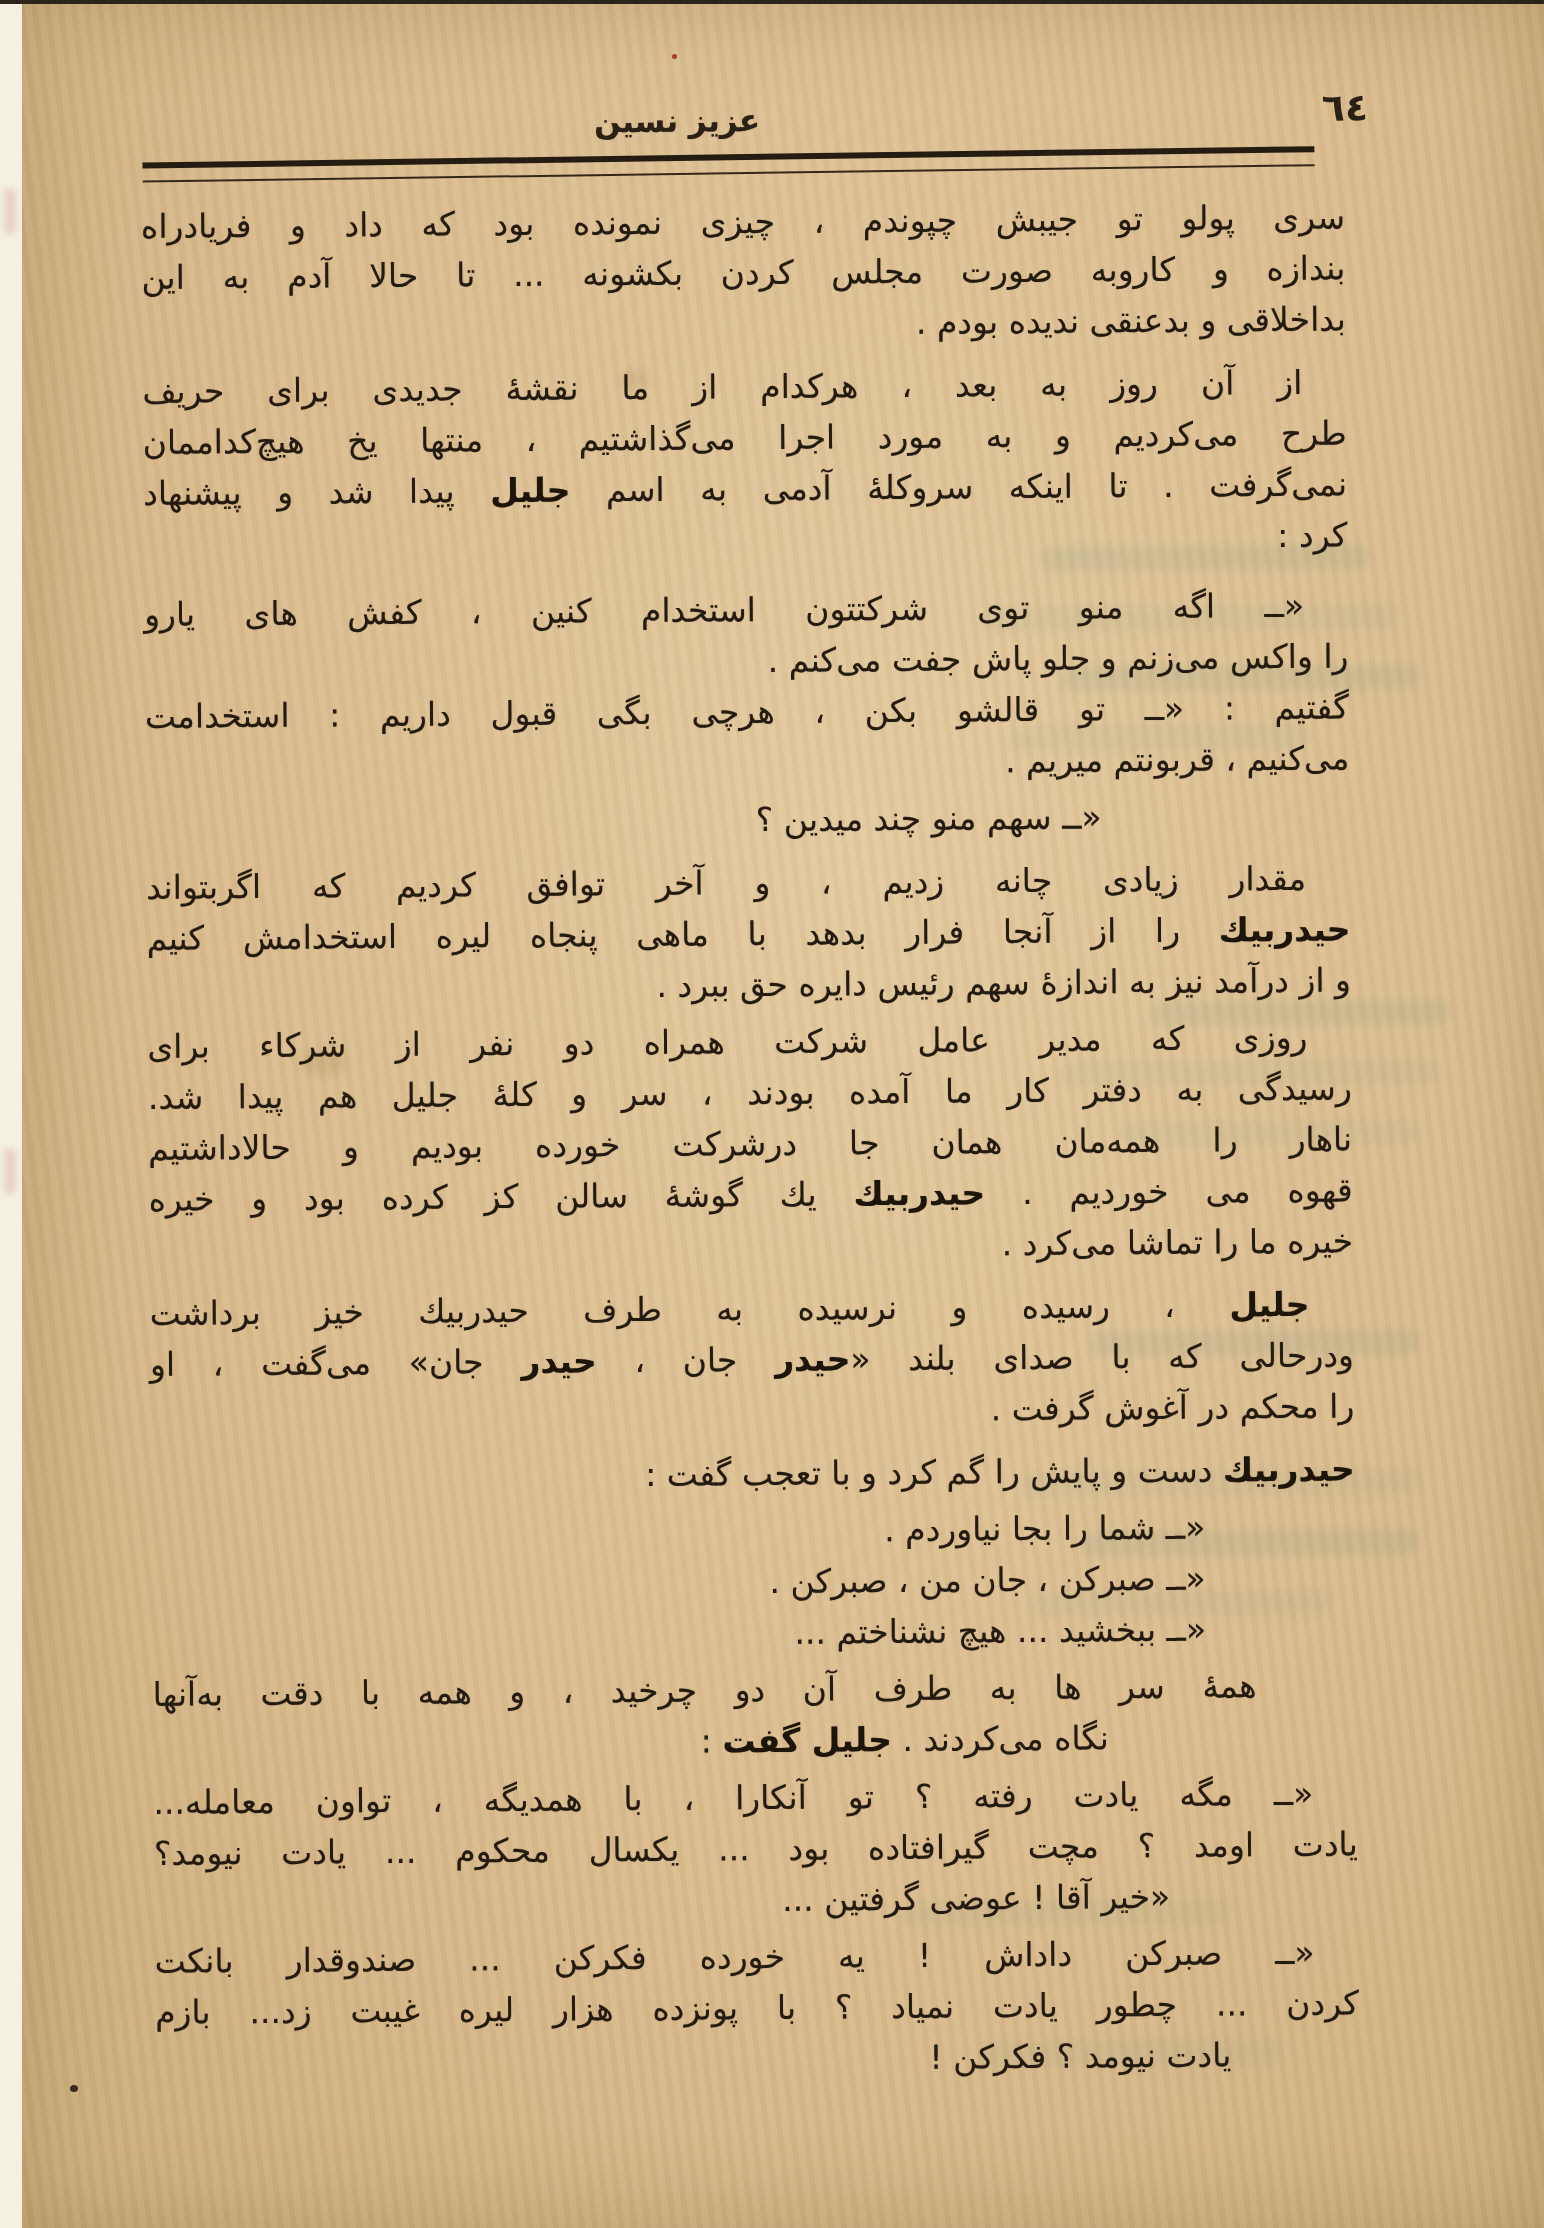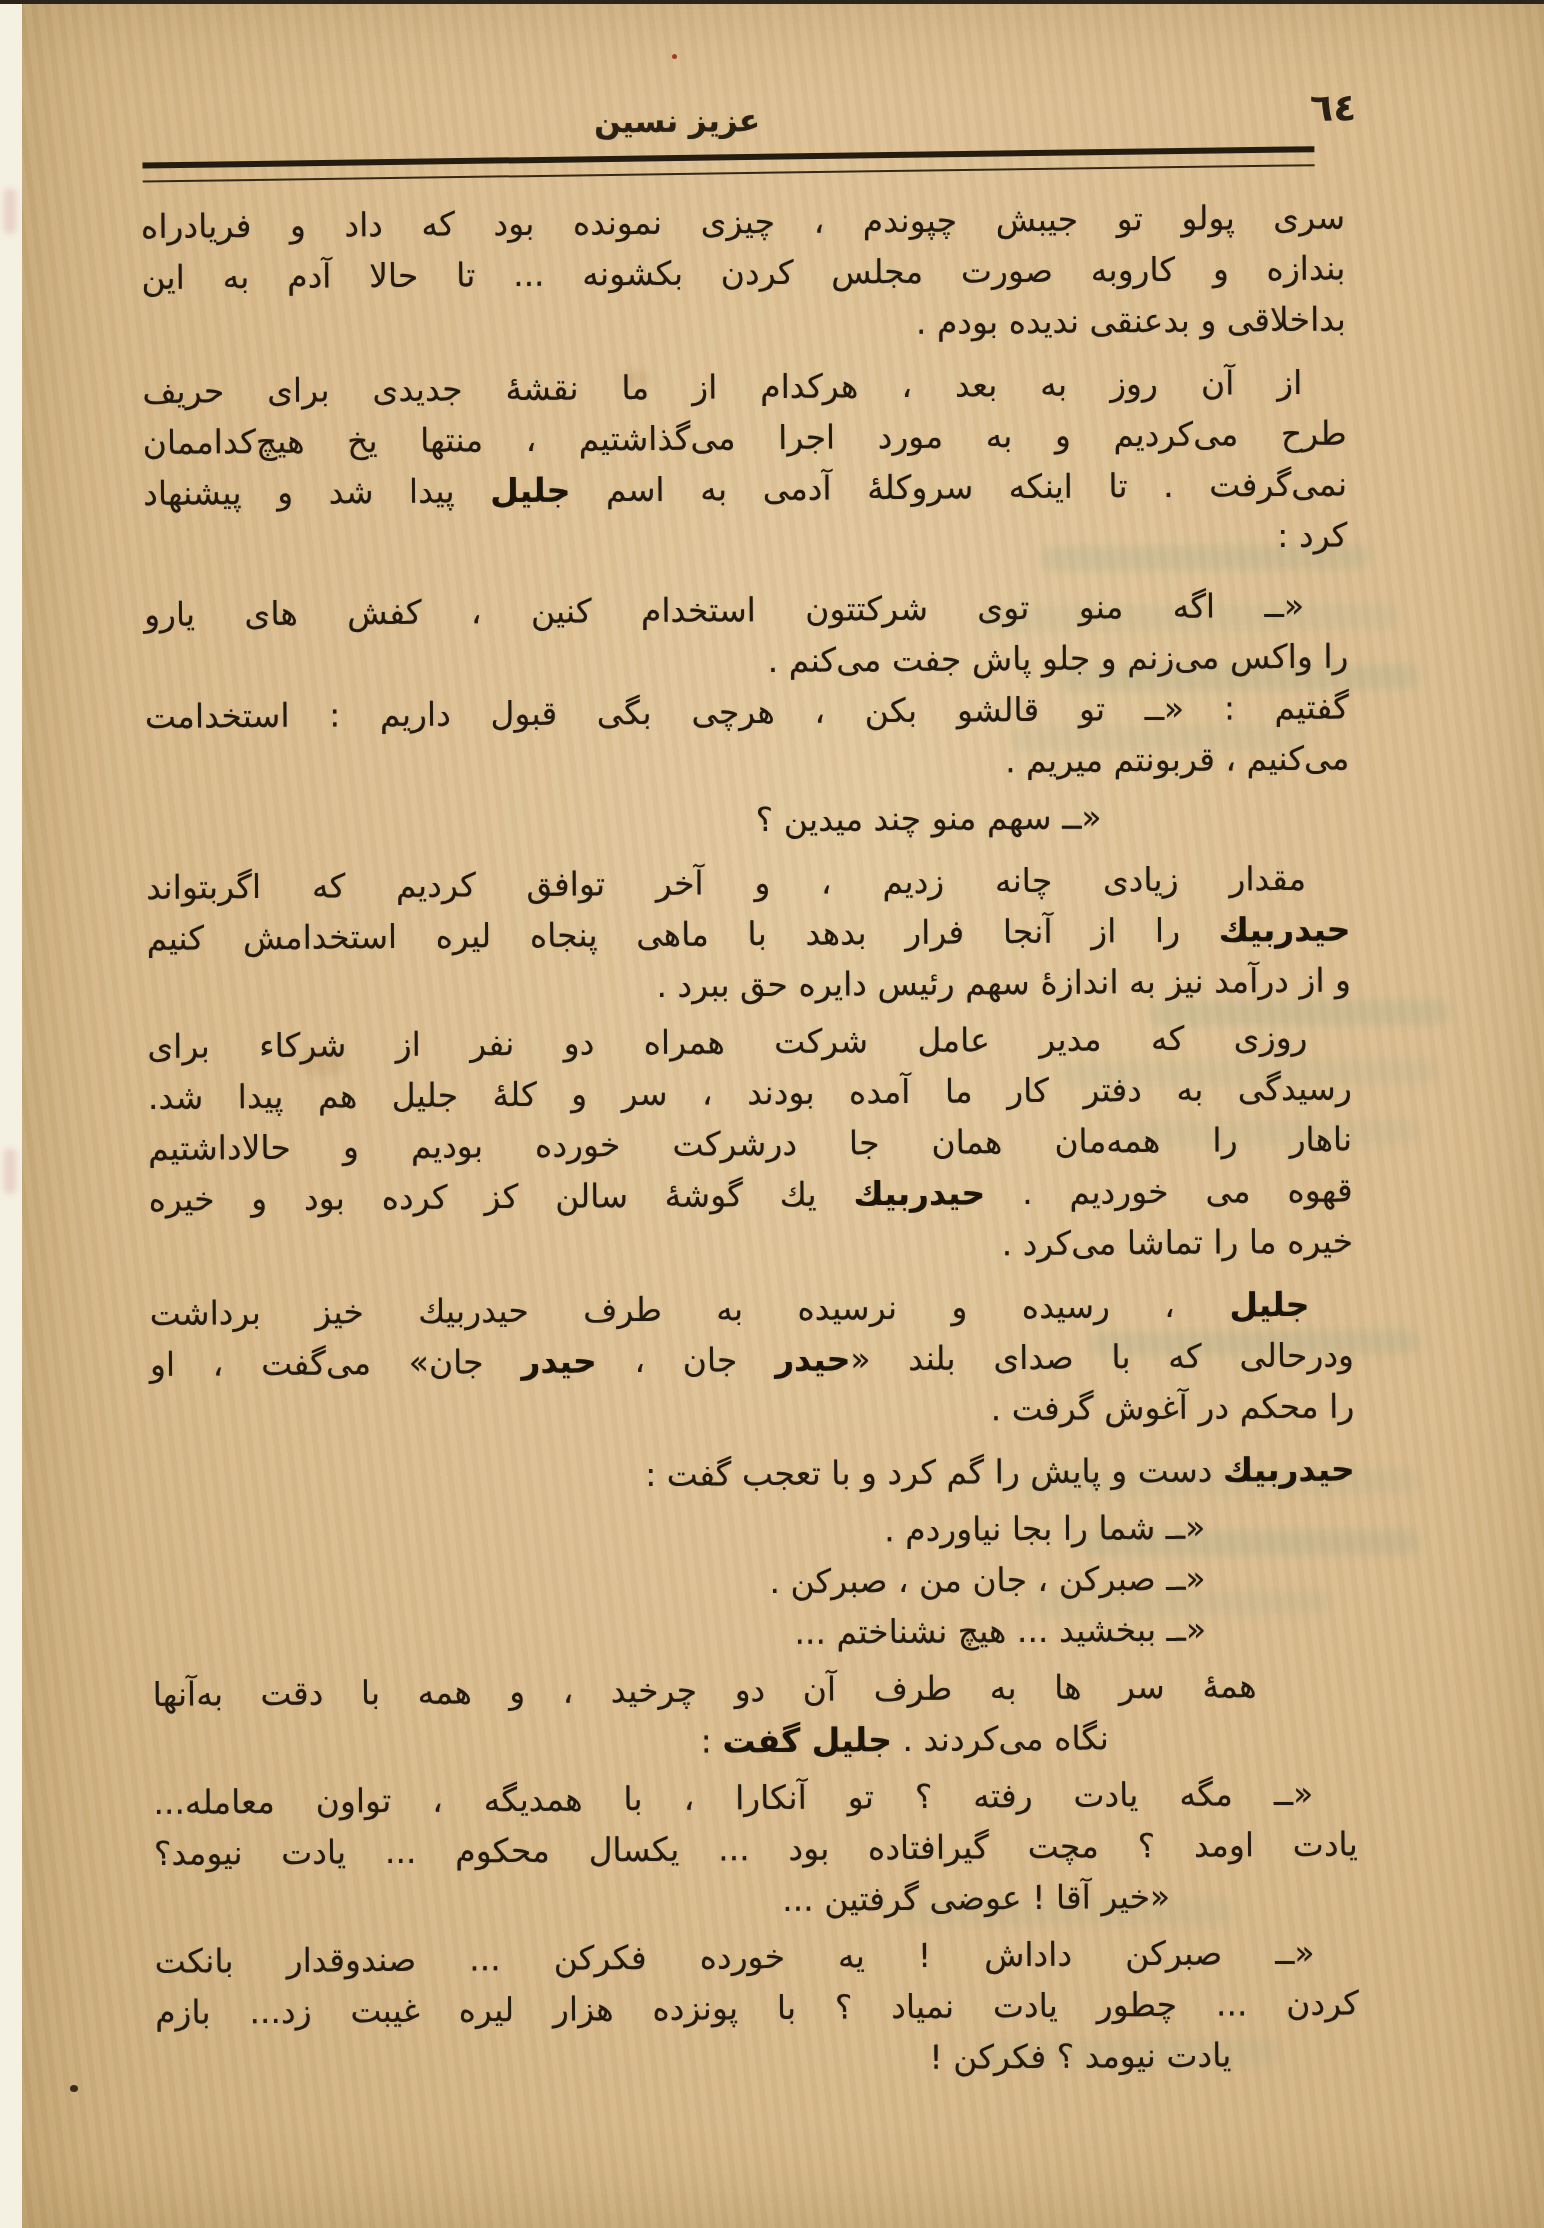--- a/index.html
+++ b/index.html
@@ -37,21 +37,21 @@
     transform:rotate(-0.45deg);transform-origin:50% 50%;
     color:#241b10;
   }
   .running-head{
     position:absolute;left:560px;top:102px;width:250px;
     text-align:center;font-weight:bold;font-size:31px;color:#2a2114;
     text-shadow:0 0 1px rgba(42,28,10,.55);
   }
   .page-number{
     position:absolute;left:1306px;top:90px;width:70px;
-    font-size:38px;font-weight:bold;color:#2a2114;text-align:center;
+    font-size:38px;font-weight:bold;color:#2a2114;text-align:right;
   }
   .head-rule{
     position:absolute;left:150px;top:154px;width:1172px;height:12px;
     border-top:6px solid #241c11;border-bottom:2px solid #332818;
     transform:rotate(-0.35deg);
   }
   .body-text{
     position:absolute;left:148px;top:196px;width:1204px;
     direction:rtl;font-size:33px;line-height:51px;
     text-shadow:0 0 1px rgba(40,24,8,.45);

